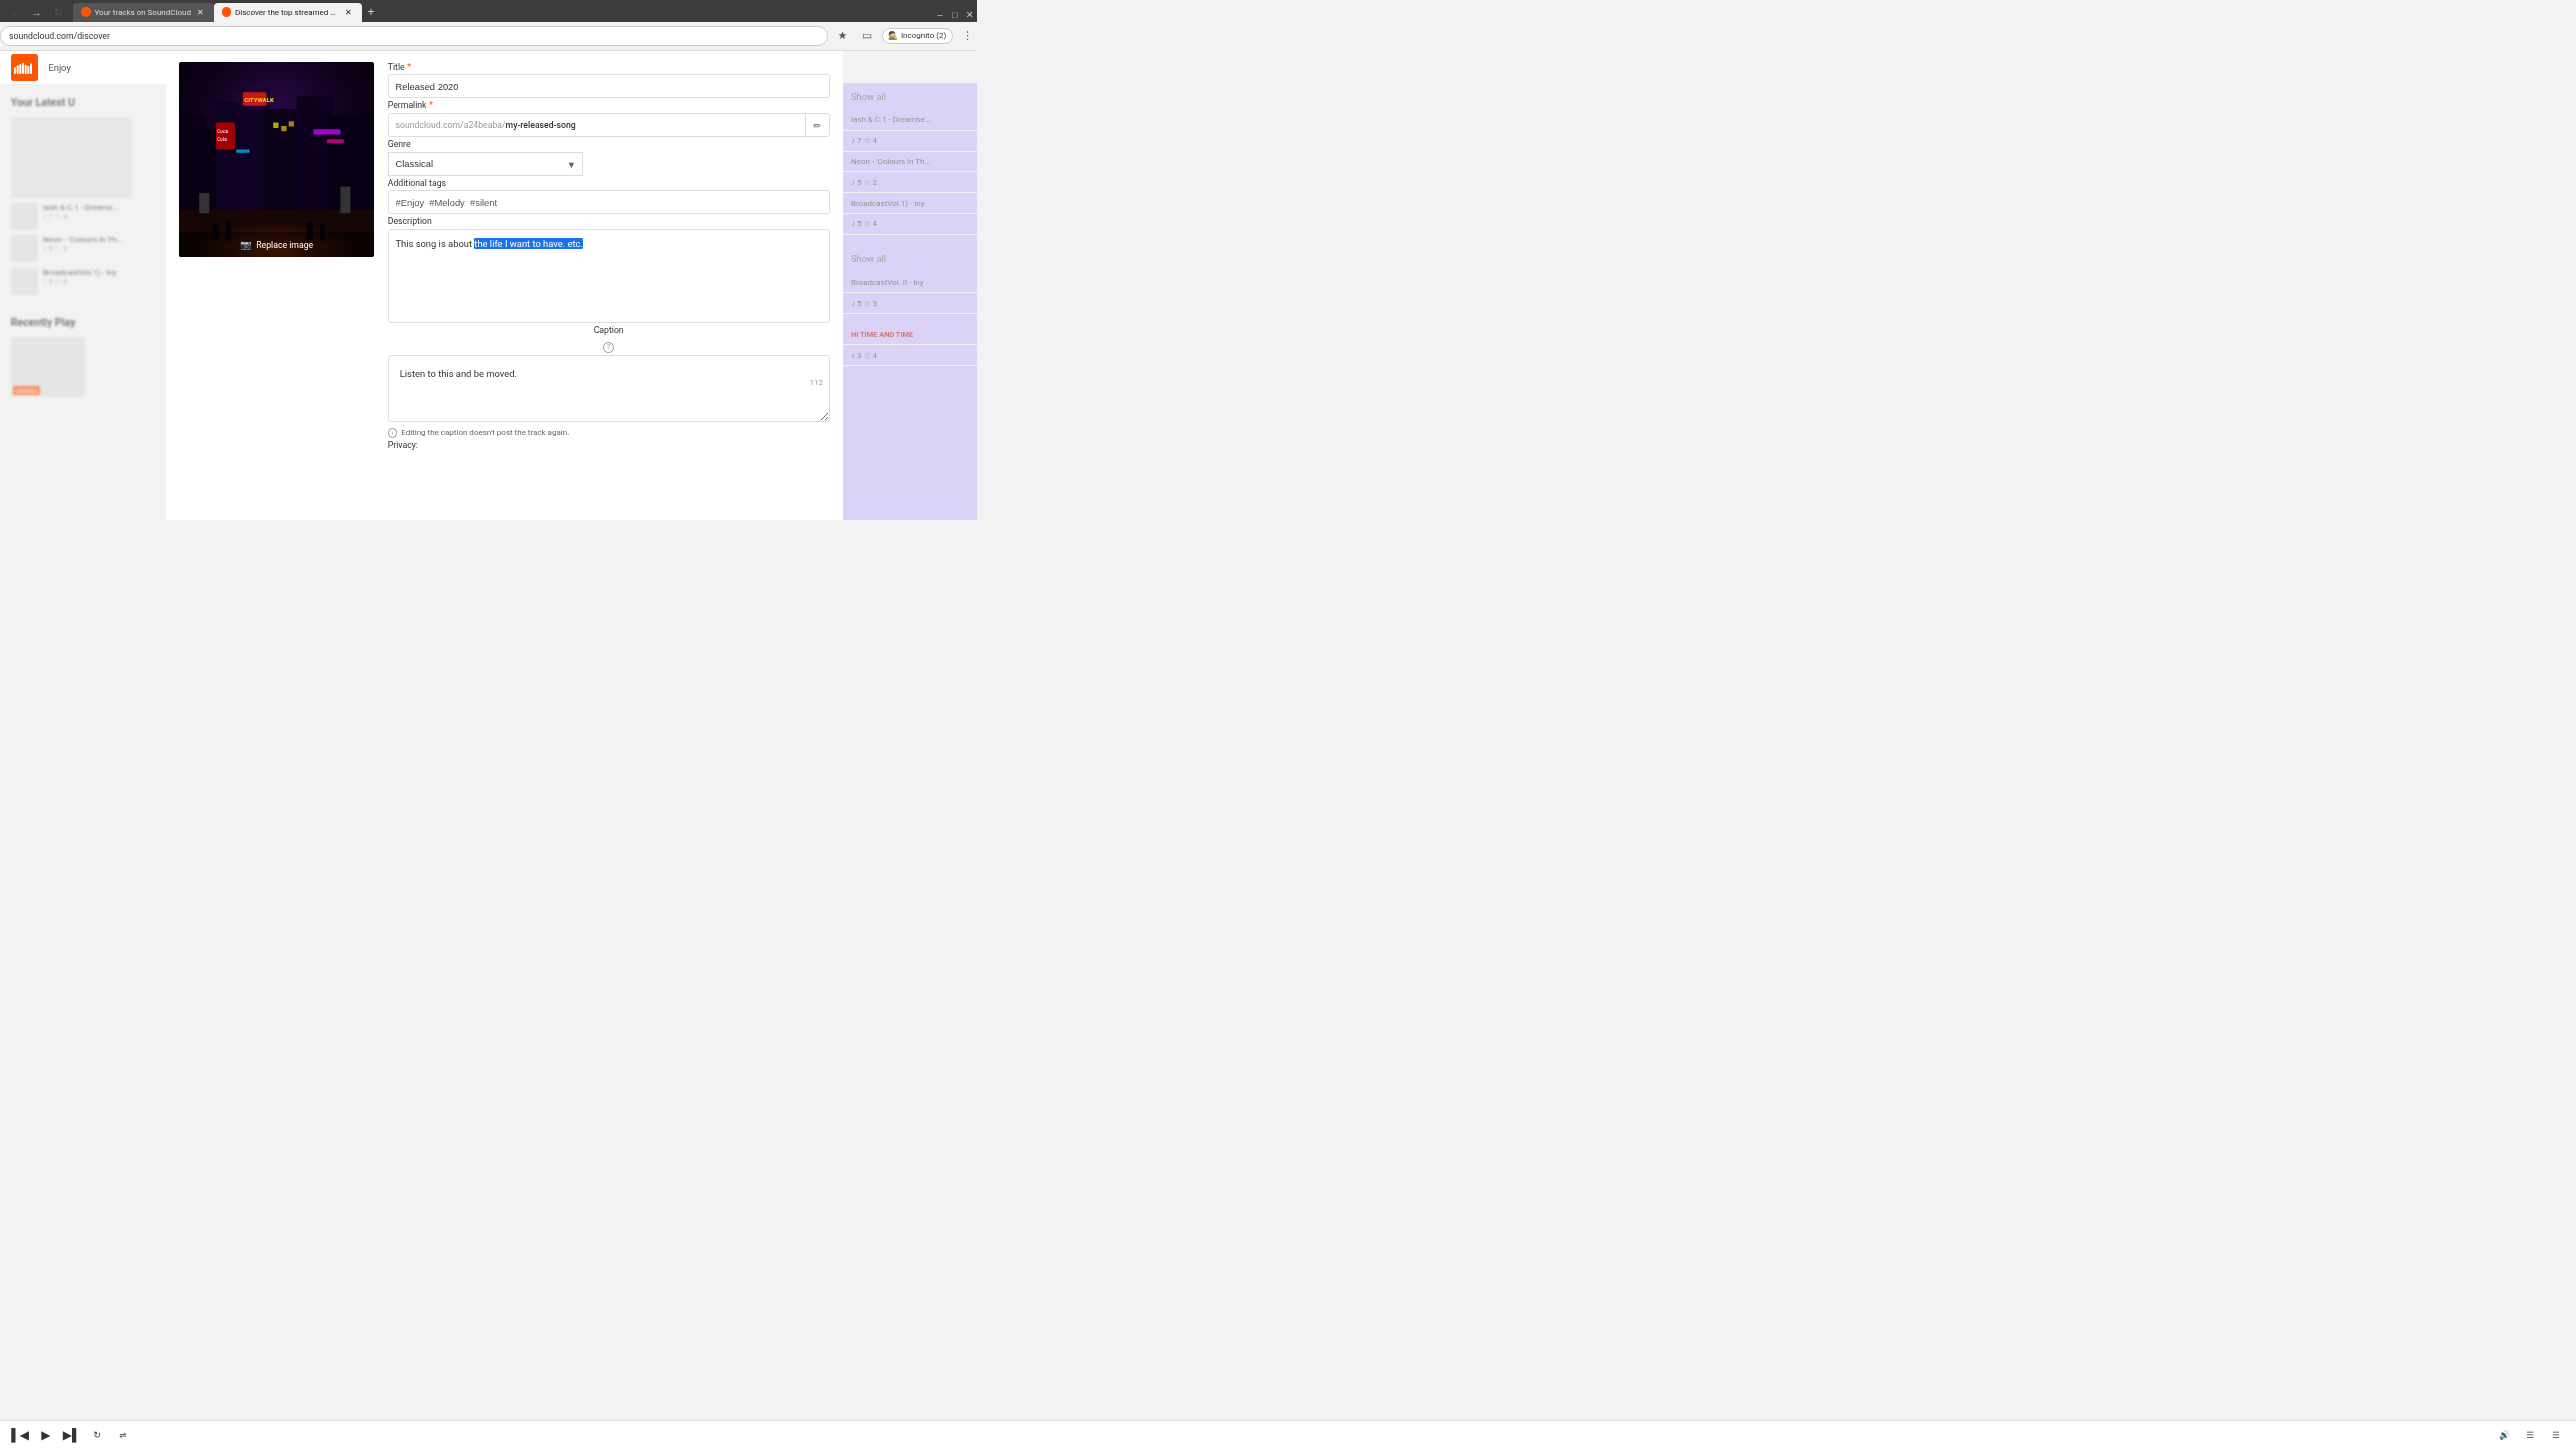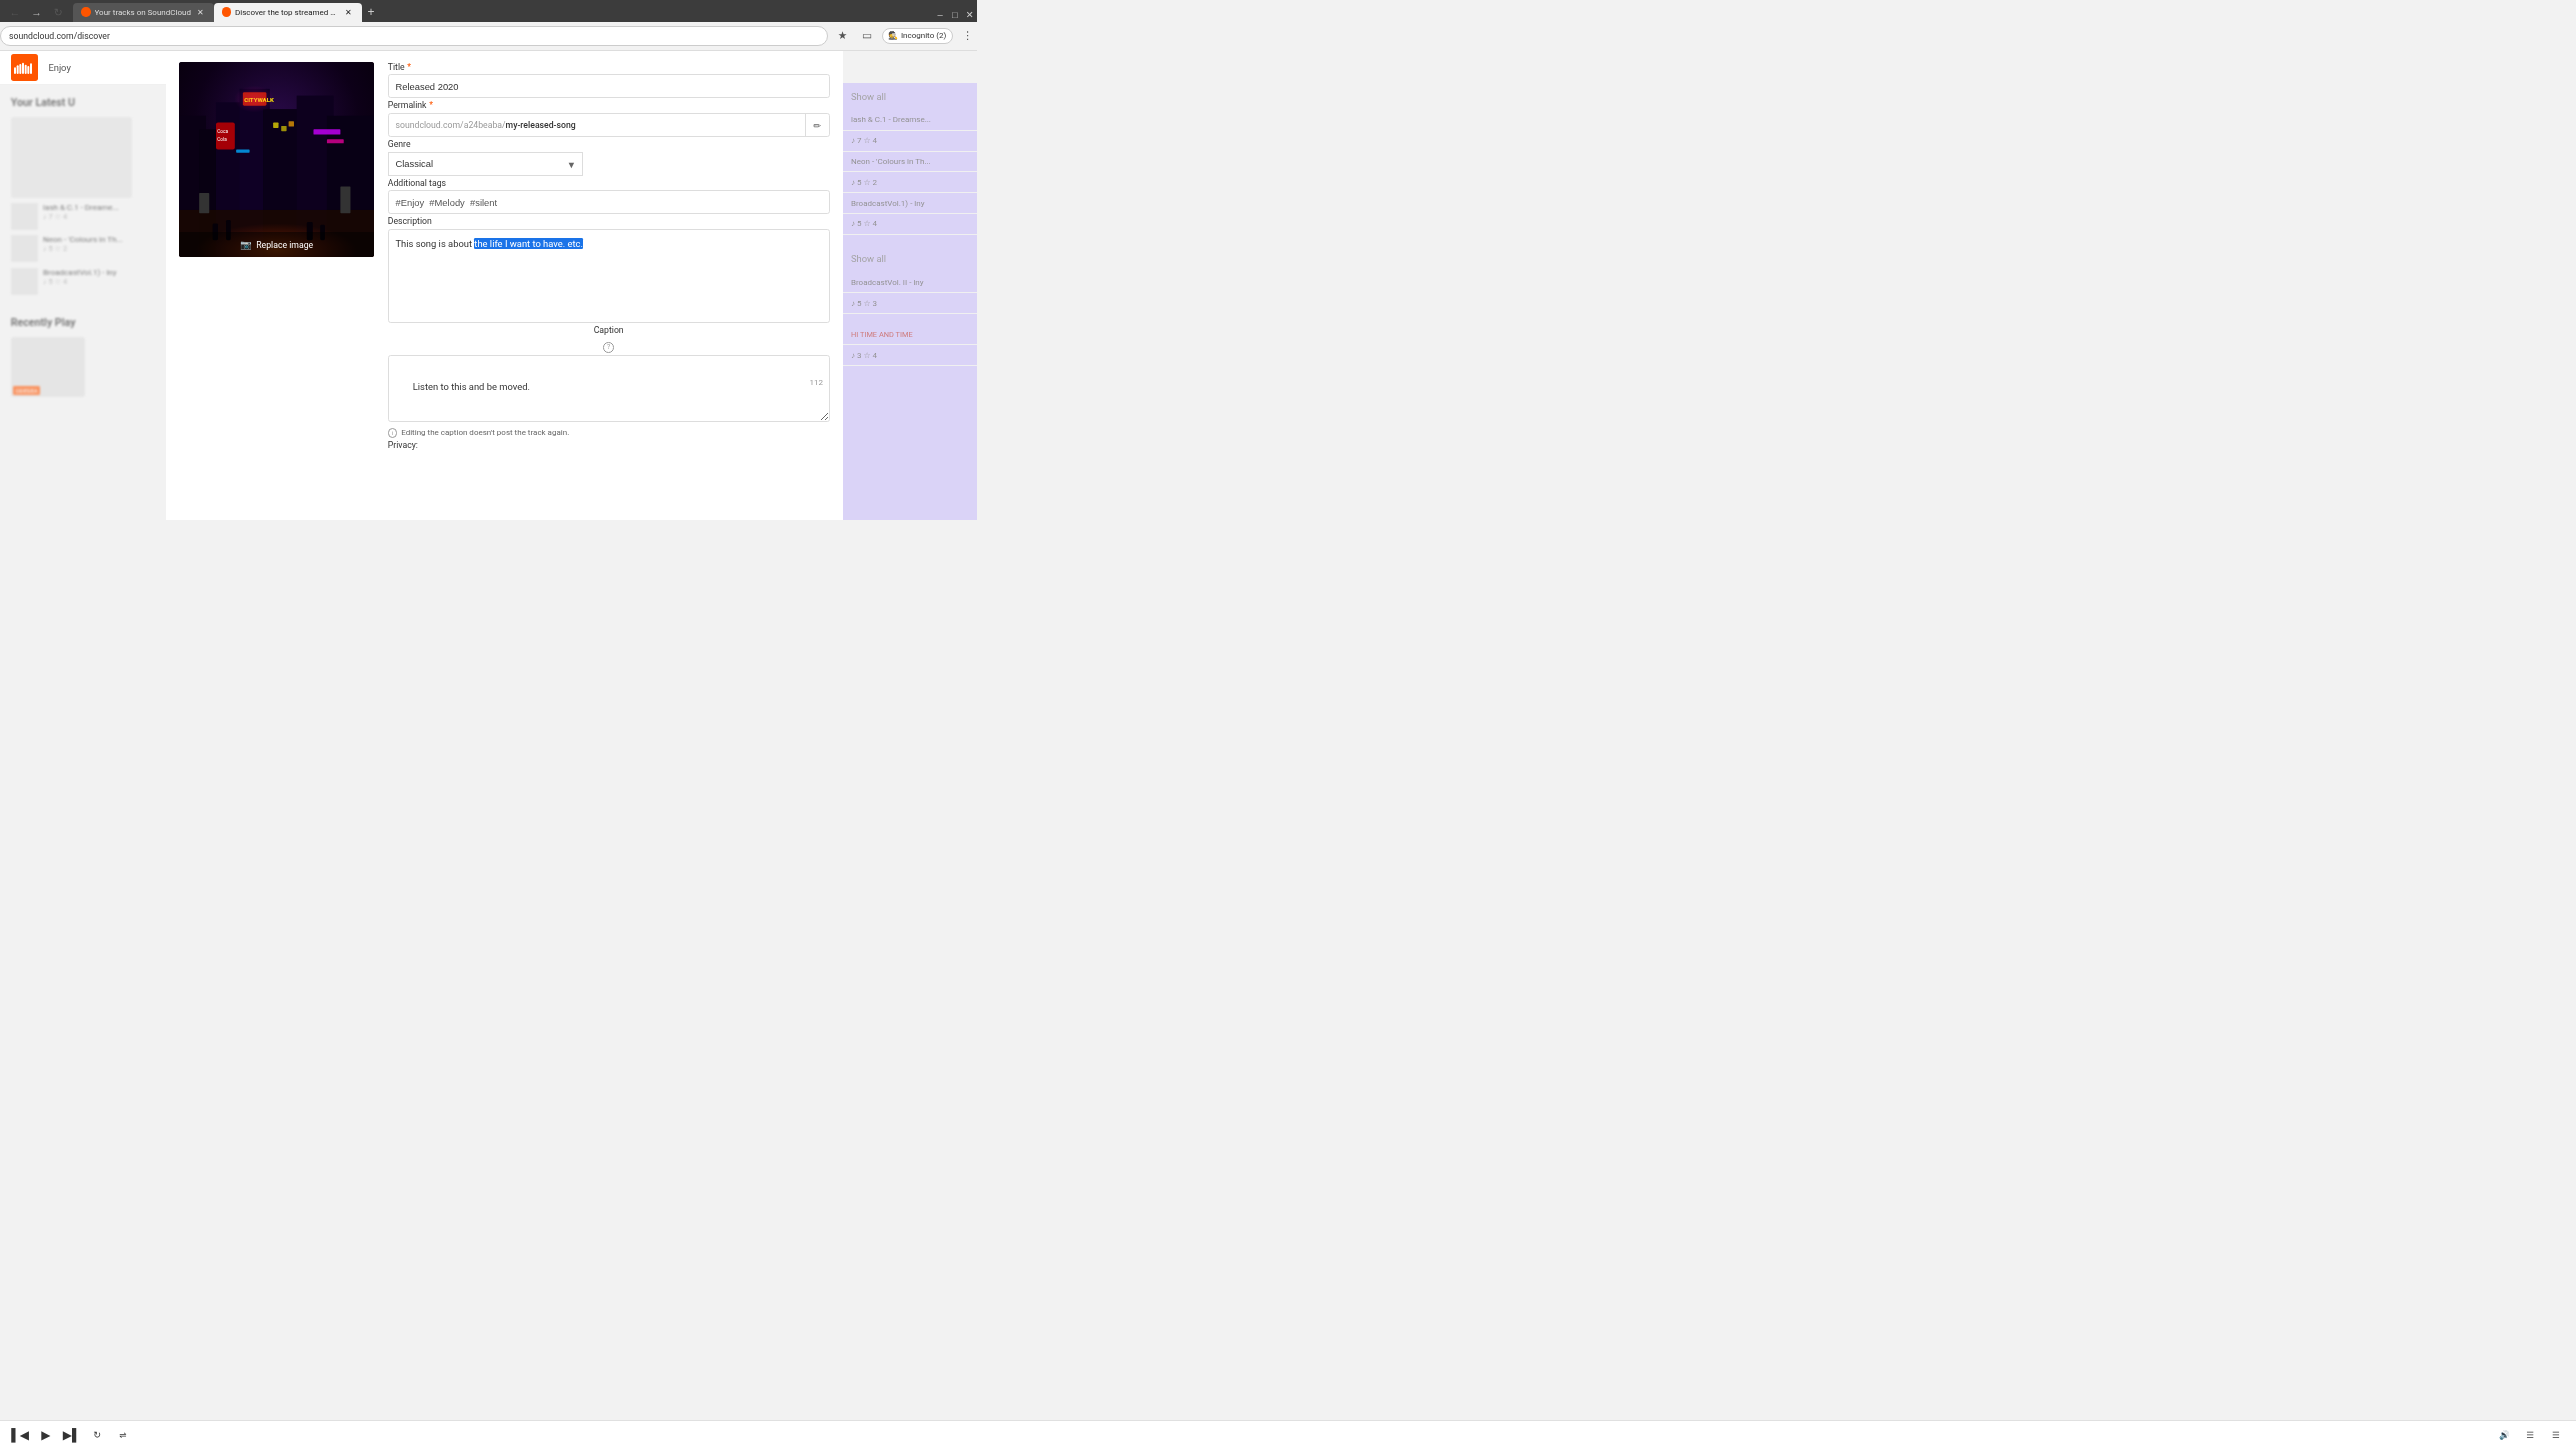--- a/index.html
+++ b/index.html
@@ -312,21 +312,21 @@
       cursor: pointer;
     }
     .caption-textarea-wrap {
       position: relative;
     }
     .caption-textarea {
       width: 100%;
       height: 67px;
       border: 0.7px solid #ddd;
       border-radius: 2.7px;
-      padding: 24px;
+      padding: 11px;
       font-size: 9.4px;
       color: #333;
       outline: none;
       resize: vertical;
       font-family: inherit;
       line-height: 1.5;
     }
     .caption-count {
       position: absolute;
       right: 6.7px;
@@ -719,21 +719,21 @@
     <div class="right-item">♪ 7 ☆ 4</div>
     <div class="right-item">Neon - 'Colours in Th...</div>
     <div class="right-item">♪ 5 ☆ 2</div>
     <div class="right-item">BroadcastVol.1) - lny</div>
     <div class="right-item">♪ 5 ☆ 4</div>
     <div style="height:10.7px;"></div>
     <div class="right-section-title">Show all</div>
     <div class="right-item">BroadcastVol. II - lny</div>
     <div class="right-item">♪ 5 ☆ 3</div>
     <div style="height:10.7px;"></div>
-    <div class="right-item" style="font-size:7.4px; color:#aa0000; font-weight:normal;">HI TIME AND TIME</div>
+    <div class="right-item" style="font-size:7.4px; color:#aa0000; font-weight:bold;">HI TIME AND TIME</div>
     <div class="right-item">♪ 3 ☆ 4</div>
   </div>
 </div>
 
 <div class="player-bar">
   <div class="player-controls">
     <button class="play-btn">▌◀</button>
     <button class="play-btn">▶</button>
     <button class="play-btn">▶▌</button>
     <button class="play-btn" style="font-size:9.4px;">↻</button>

